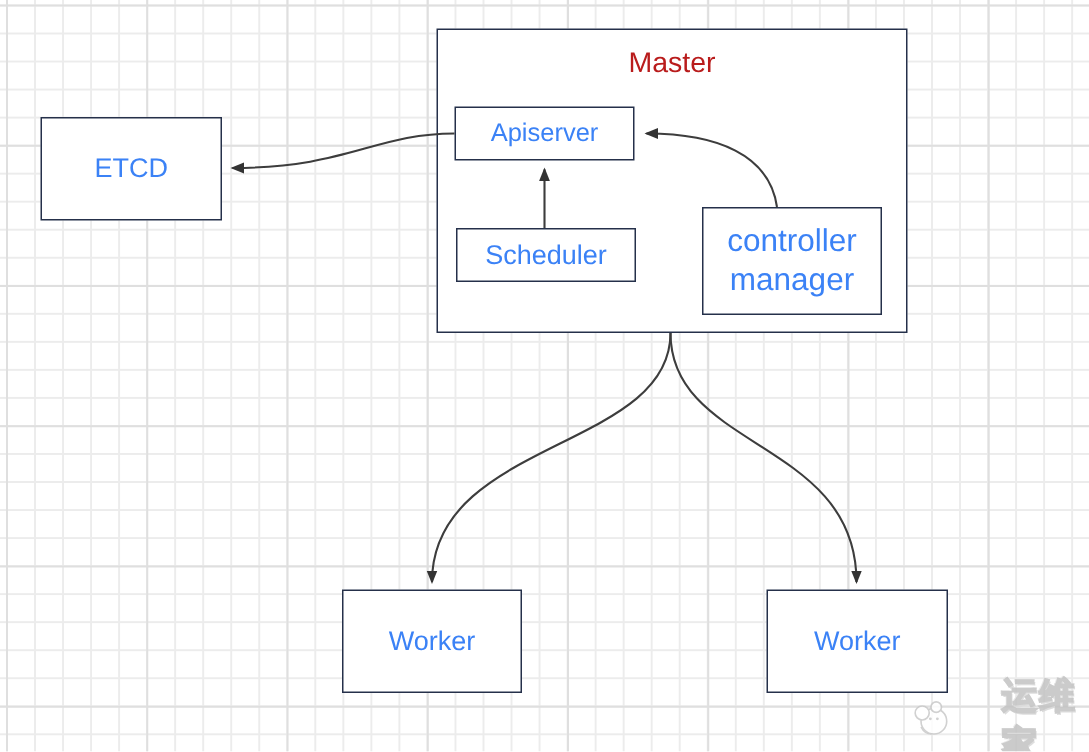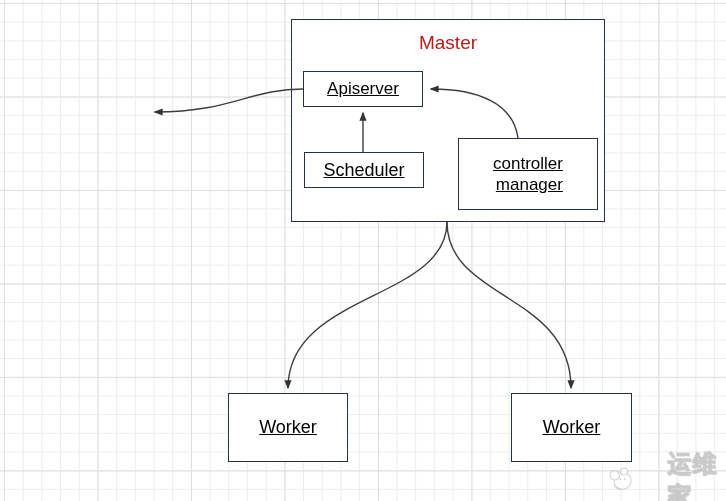--- a/index.html
+++ b/index.html
@@ -22,25 +22,24 @@
     background-position: 4px 0, 0 3px, 4px 0, 0 3px;
   }
   .node {
     position: absolute;
     box-sizing: border-box;
     background: #ffffff;
     border: 1.6px solid #25304a;
     display: flex;
     align-items: center;
     justify-content: center;
-    text-align: right;
-    color: #000000;
+    text-align: center;
+    color: #3b82f6;
     font-size: 18px;
     line-height: 1.25;
-    text-decoration: underline;
   }
   .group {
     position: absolute;
     box-sizing: border-box;
     background: #ffffff;
     border: 1.6px solid #25304a;
   }
   .group-title {
     position: absolute;
     top: 12px;
@@ -48,21 +47,21 @@
     width: 100%;
     text-align: center;
     font-size: 19px;
     color: #b91c1c;
   }
   
   .n-master  { left: 291px; top: 19px;  width: 314px; height: 203px; }
   .n-etcd    { left: 27px;  top: 78px;  width: 121px; height: 69px; }
   .n-api     { left: 303px; top: 71px;  width: 120px; height: 36px; font-size: 17px; }
   .n-sched   { left: 304px; top: 152px; width: 120px; height: 36px; }
-  .n-cm      { left: 458px; top: 138px; width: 140px; height: 72px; font-size: 17px; }
+  .n-cm      { left: 468px; top: 138px; width: 120px; height: 72px; font-size: 21px; }
   .n-worker1 { left: 228px; top: 393px; width: 120px; height: 69px; }
   .n-worker2 { left: 511px; top: 393px; width: 121px; height: 69px; }
 
   .edges {
     position: absolute;
     left: 0; top: 0;
     width: 726px; height: 501px;
     pointer-events: none;
   }
   .edges path.edge {
@@ -91,20 +90,23 @@
 </style>
 </head>
 <body>
 
 <div class="canvas">
 
   <div class="group n-master">
     <div class="group-title">Master</div>
   </div>
 
+  <div class="node n-etcd">
+    <span>ETCD</span>
+  </div>
 
   <div class="node n-api">
     <span>Apiserver</span>
   </div>
 
   <div class="node n-sched">
     <span>Scheduler</span>
   </div>
 
   <div class="node n-cm">

